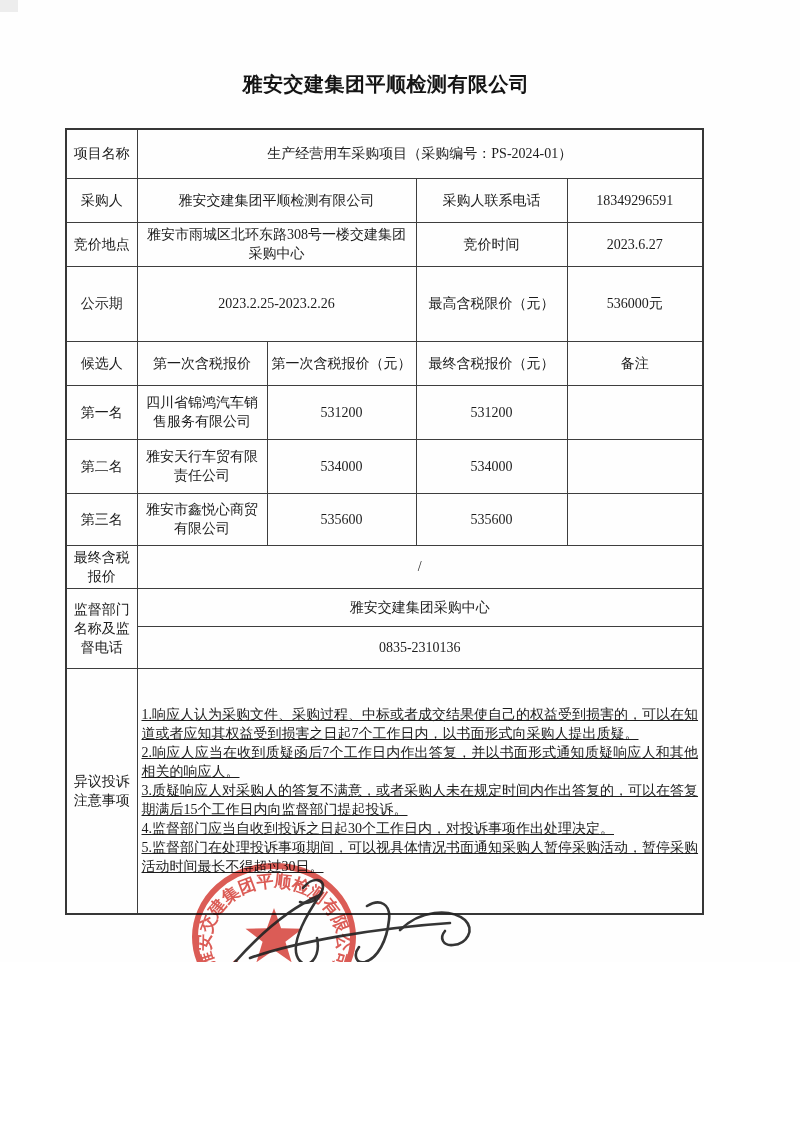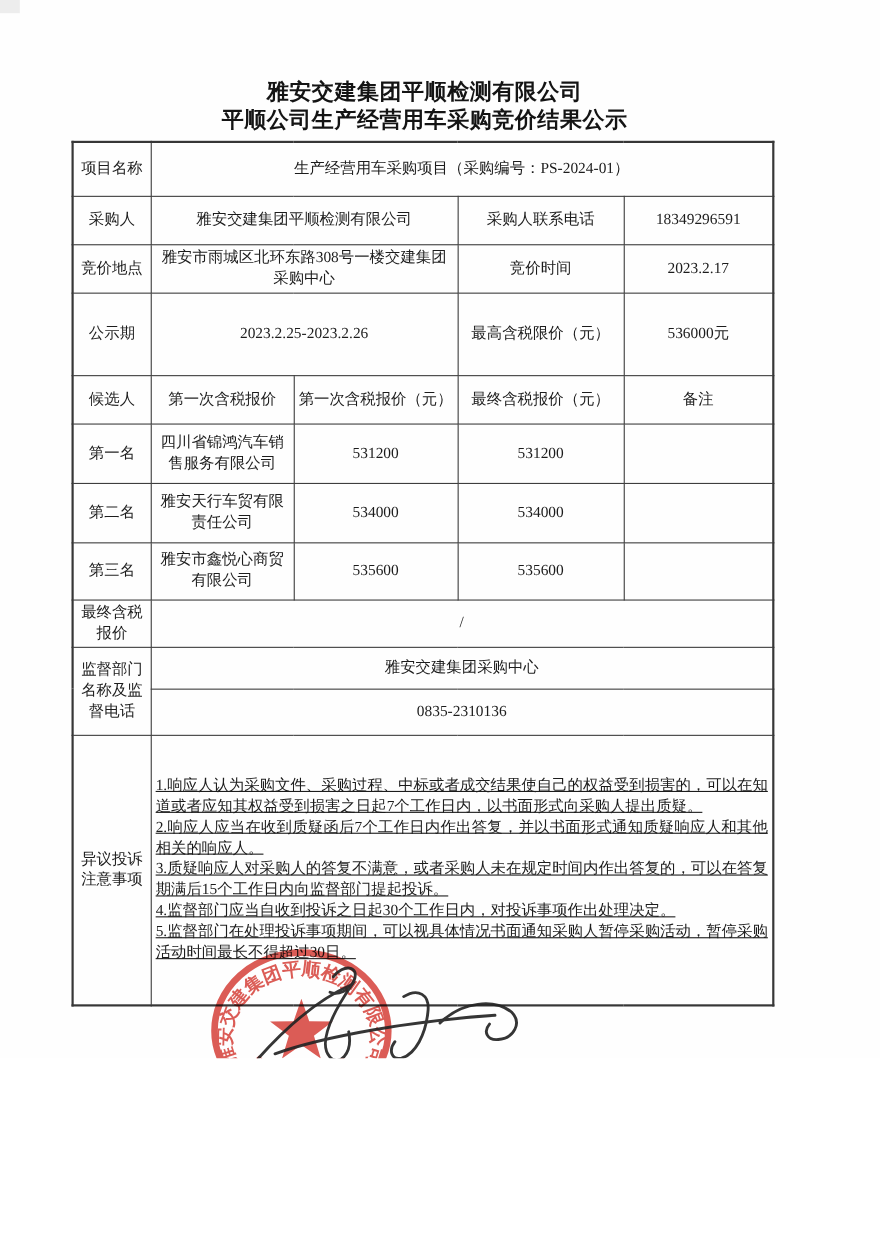--- a/index.html
+++ b/index.html
@@ -57,21 +57,20 @@
 </style>
 </head>
 <body>
 
 <div class="page">
 
   <div class="corner-artifact"></div>
 
   <div class="title-block">
     <div>雅安交建集团平顺检测有限公司</div>
-    <div>平顺公司生产经营用车采购竞价结果公示</div>
   </div>
 
   <table class="result-table">
     <colgroup>
       <col style="width:71px">
         <col style="width:130px">
         <col style="width:149px">
         <col style="width:151px">
         <col style="width:136px">
     </colgroup>
@@ -83,21 +82,21 @@
       <tr style="height:44px">
         <td class="lbl">采购人</td>
         <td class="left" colspan="2">雅安交建集团平顺检测有限公司</td>
         <td>采购人联系电话</td>
         <td>18349296591</td>
       </tr>
       <tr style="height:44px">
         <td class="lbl">竞价地点</td>
         <td class="left" colspan="2">雅安市雨城区北环东路308号一楼交建集团采购中心</td>
         <td>竞价时间</td>
-        <td>2023.2.17</td>
+        <td>2023.6.27</td>
       </tr>
       <tr style="height:75px">
         <td class="lbl">公示期</td>
         <td class="left" colspan="2">2023.2.25-2023.2.26</td>
         <td>最高含税限价（元）</td>
         <td>536000元</td>
       </tr>
       <tr style="height:44px">
         <td class="lbl">候选人</td>
         <td>第一次含税报价</td>

